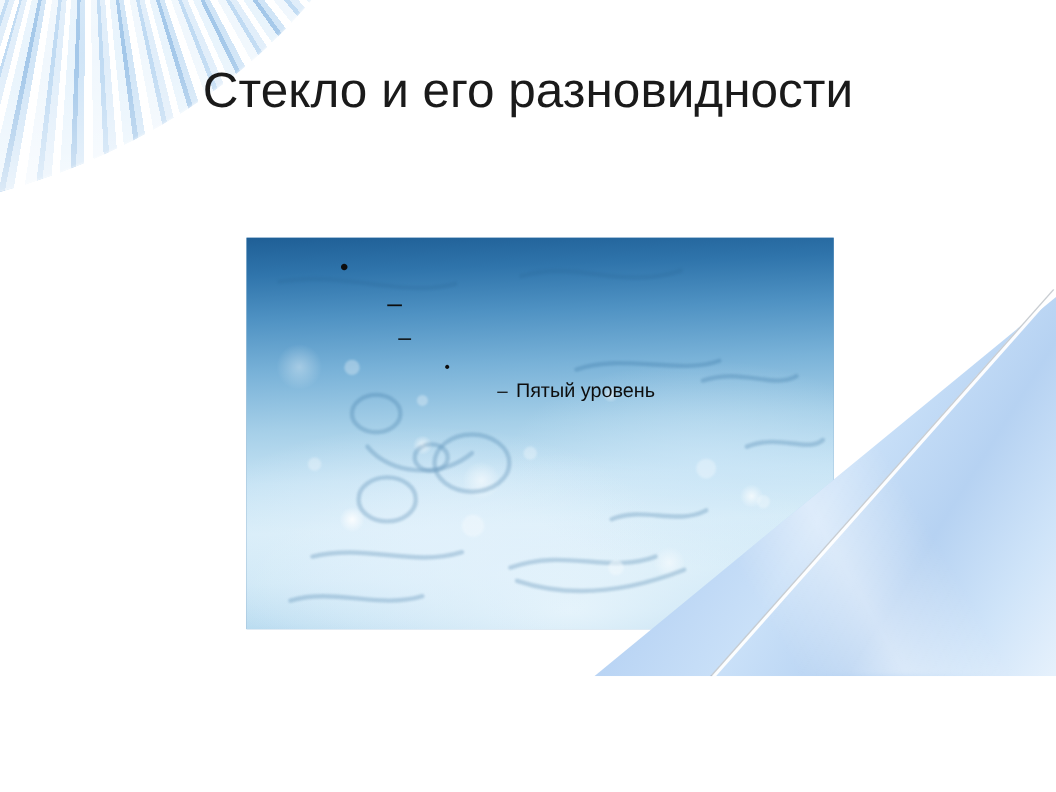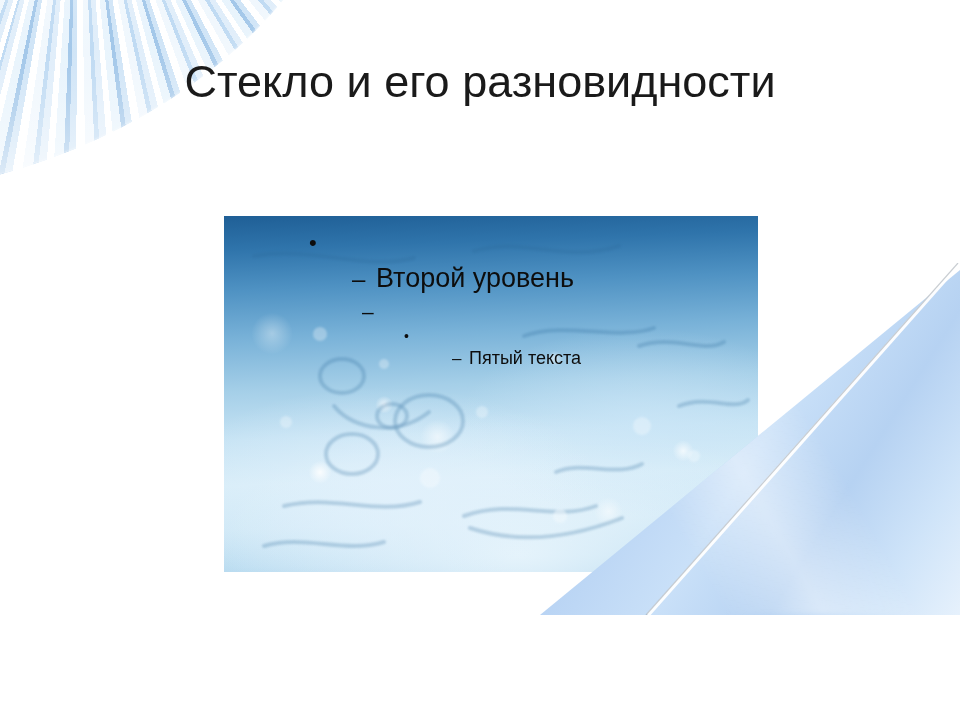--- a/index.html
+++ b/index.html
@@ -294,34 +294,33 @@
     </div>
 
     <div class="outline">
 
       <div class="lvl lvl1">
         <span class="bullet">•</span>
       </div>
 
       <div class="lvl lvl2">
         <span class="bullet">–</span>
-        <span class="lvl-text">Второй уровень</span>
       </div>
 
       <div class="lvl lvl3">
         <span class="bullet">–</span>
       </div>
 
       <div class="lvl lvl4">
         <span class="bullet">•</span>
       </div>
 
       <div class="lvl lvl5">
         <span class="bullet">–</span>
-        <span class="lvl-text">Пятый текста</span>
+        <span class="lvl-text">Пятый уровень</span>
       </div>
 
     </div>
   </div>
 
   <div class="corner-wedge"></div>
   <div class="wedge-edge">
     <svg viewBox="0 0 430 352" preserveAspectRatio="none" xmlns="http://www.w3.org/2000/svg">
       <line x1="430" y1="0" x2="118" y2="352" stroke="#ffffff" stroke-width="4" stroke-opacity="0.95"></line>
       <line x1="428" y1="0" x2="116" y2="352" stroke="#9aa4ad" stroke-width="1.2" stroke-opacity="0.55"></line>

